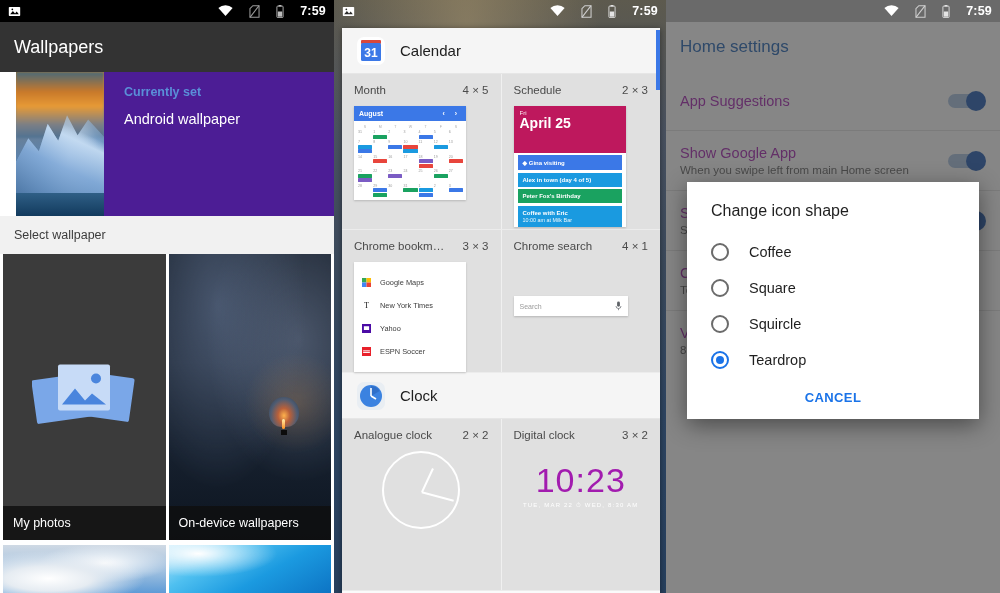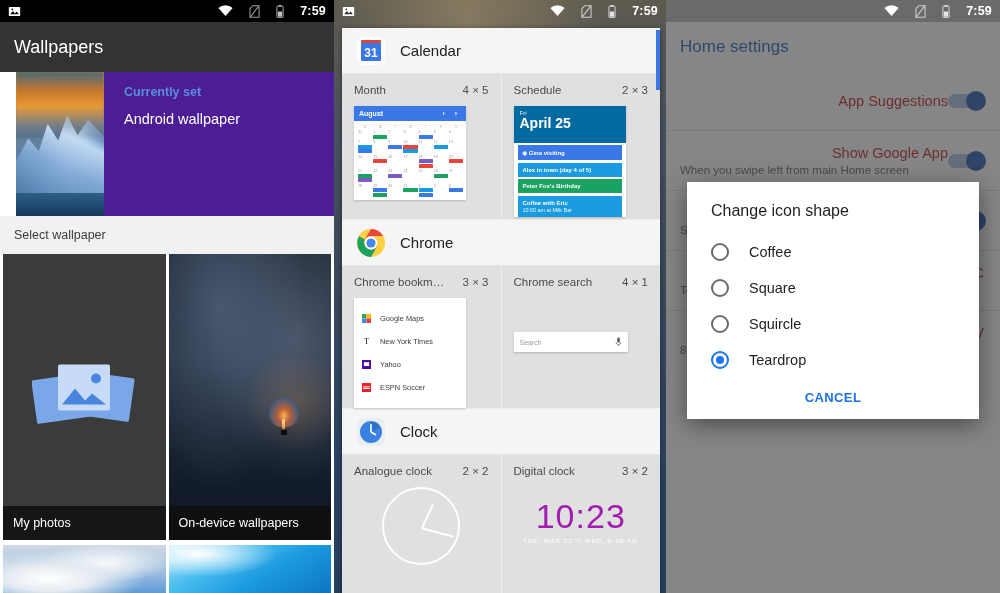--- a/index.html
+++ b/index.html
@@ -103,21 +103,21 @@
   .cal-month { width:112px; background:#fff; box-shadow:0 1px 2px rgba(0,0,0,.18); }
   .cal-month .bar { background:#3b78e7; color:#fff; font-size:7px; font-weight:bold;
     padding:4px 5px; display:flex; align-items:center; }
   .cal-month .bar .arrows { margin-left:auto; font-size:7px; letter-spacing:4px; }
   .cal-grid { padding:3px; }
   .cal-grid table { width:100%; border-collapse:collapse; }
   .cal-grid td { height:9px; vertical-align:top; font-size:3.6px; color:#9a9a9a; padding:1px 0 0 1px; }
   .chip { height:4px; border-radius:.5px; margin:.5px 0; }
   
   .sched { width:112px; background:#fff; box-shadow:0 1px 2px rgba(0,0,0,.18); }
-  .sched .top { background:#0369a1; color:#fff; padding:4px 6px 12px; }
+  .sched .top { background:#be185d; color:#fff; padding:4px 6px 22px; }
   .sched .top .d { font-size:6px; opacity:.92; }
   .sched .top .dt { font-size:14px; font-weight:bold; line-height:1.05; }
   .sched .ev { margin:2.5px 4px; padding:4px 5px; color:#fff; font-size:6px; font-weight:bold; }
   .sched .ev small { display:block; font-weight:normal; font-size:5.4px; opacity:.92; margin-top:1px; }
   
   .bmk { width:112px; background:#fff; box-shadow:0 1px 2px rgba(0,0,0,.18); padding:9px 8px; }
   .bmk .it { display:flex; align-items:center; gap:9px; height:23px; }
   .bmk .it span { font-size:7.4px; color:#3c3c3c; }
   .fav { width:9px; height:9px; flex:0 0 9px; }
   
@@ -137,21 +137,21 @@
   .p3-wall { position:absolute; inset:0;
     background:
       radial-gradient(ellipse at 30% 20%, rgba(160,185,215,.55) 0%, rgba(0,0,0,0) 55%),
       linear-gradient(180deg,#4e6a8a 0%,#38597c 40%,#27486c 75%,#1e3a5c 100%); }
   .p3-sheet { position:absolute; inset:0; background:#fff; }
   .hs-appbar { height:50px; margin-top:22px; display:flex; align-items:center; padding:0 14px; }
   .hs-title { color:#1a5fb4; font-size:17px; }
   .hs-row { padding:14px 16px 14px 14px; display:flex; align-items:center; min-height:58px;
     border-top:1px solid #e3e3e3; }
   .hs-row .txt { flex:1; }
-  .hs-row .t1 { font-size:14.5px; color:#b91c1c;text-align:right; }
+  .hs-row .t1 { font-size:14.5px; color:#a21caf; }
   .hs-row .t2 { font-size:11.5px; color:#5e5e5e; margin-top:3px; }
   .sw { width:36px; height:14px; border-radius:7px; background:#a6c0e0; position:relative; flex:0 0 36px; }
   .sw b { position:absolute; right:-2px; top:-3px; width:20px; height:20px; border-radius:50%;
     background:#1a56b0; display:block; }
   .scrim { position:absolute; inset:0; background:rgba(60,60,60,.62); z-index:20; }
   .dialog { position:absolute; left:21px; right:21px; top:182px; background:#fff; z-index:25;
     box-shadow:0 6px 22px rgba(0,0,0,.45); padding:20px 0 8px; }
   .dlg-title { font-size:16px; color:#1f1f1f; padding:0 24px 14px; }
   .dlg-opt { display:flex; align-items:center; gap:20px; padding:9px 24px; }
   .radio { width:18px; height:18px; border-radius:50%; border:2px solid #6b6b6b; flex:0 0 18px;
@@ -377,30 +377,20 @@
                   <div class="ev" style="background:#3b78e7">◆ Gina visiting</div>
                   <div class="ev" style="background:#1a9ae0">Alex in town (day 4 of 5)</div>
                   <div class="ev" style="background:#1aa260">Peter Fox's Birthday</div>
                   <div class="ev" style="background:#1a9ae0">Coffee with Eric<small>10:00 am at Milk Bar</small></div>
                 </div>
             </div>
           </div>
         </div>
       </div>
 
-      <div class="app-hdr">
-        <svg width="30" height="30" viewBox="0 0 30 30">
-          <circle cx="15" cy="15" r="14" fill="#ffce44"></circle>
-          <path d="M15 1a14 14 0 0 1 12.1 7H15a7 7 0 0 0-6.1 3.6z" fill="#e8453c"></path>
-          <path d="M3 8.2A14 14 0 0 0 15 29l6-10.4A7 7 0 0 1 8.9 11.6z" fill="#1aa260"></path>
-          <circle cx="15" cy="15" r="6.4" fill="#fff"></circle>
-          <circle cx="15" cy="15" r="4.6" fill="#4285f4"></circle>
-        </svg>
-        <div class="name">Chrome</div>
-      </div>
       <div class="wrow">
         <div class="wcell">
           <div class="hdrline">
             <div class="wname">Chrome bookma…</div>
             <div class="wsize">3 × 3</div>
           </div>
           <div class="wprev">
             <div class="bmk" id="bmklist">
                 <div class="it">
                   <span class="fav"><svg viewBox="0 0 12 12">

